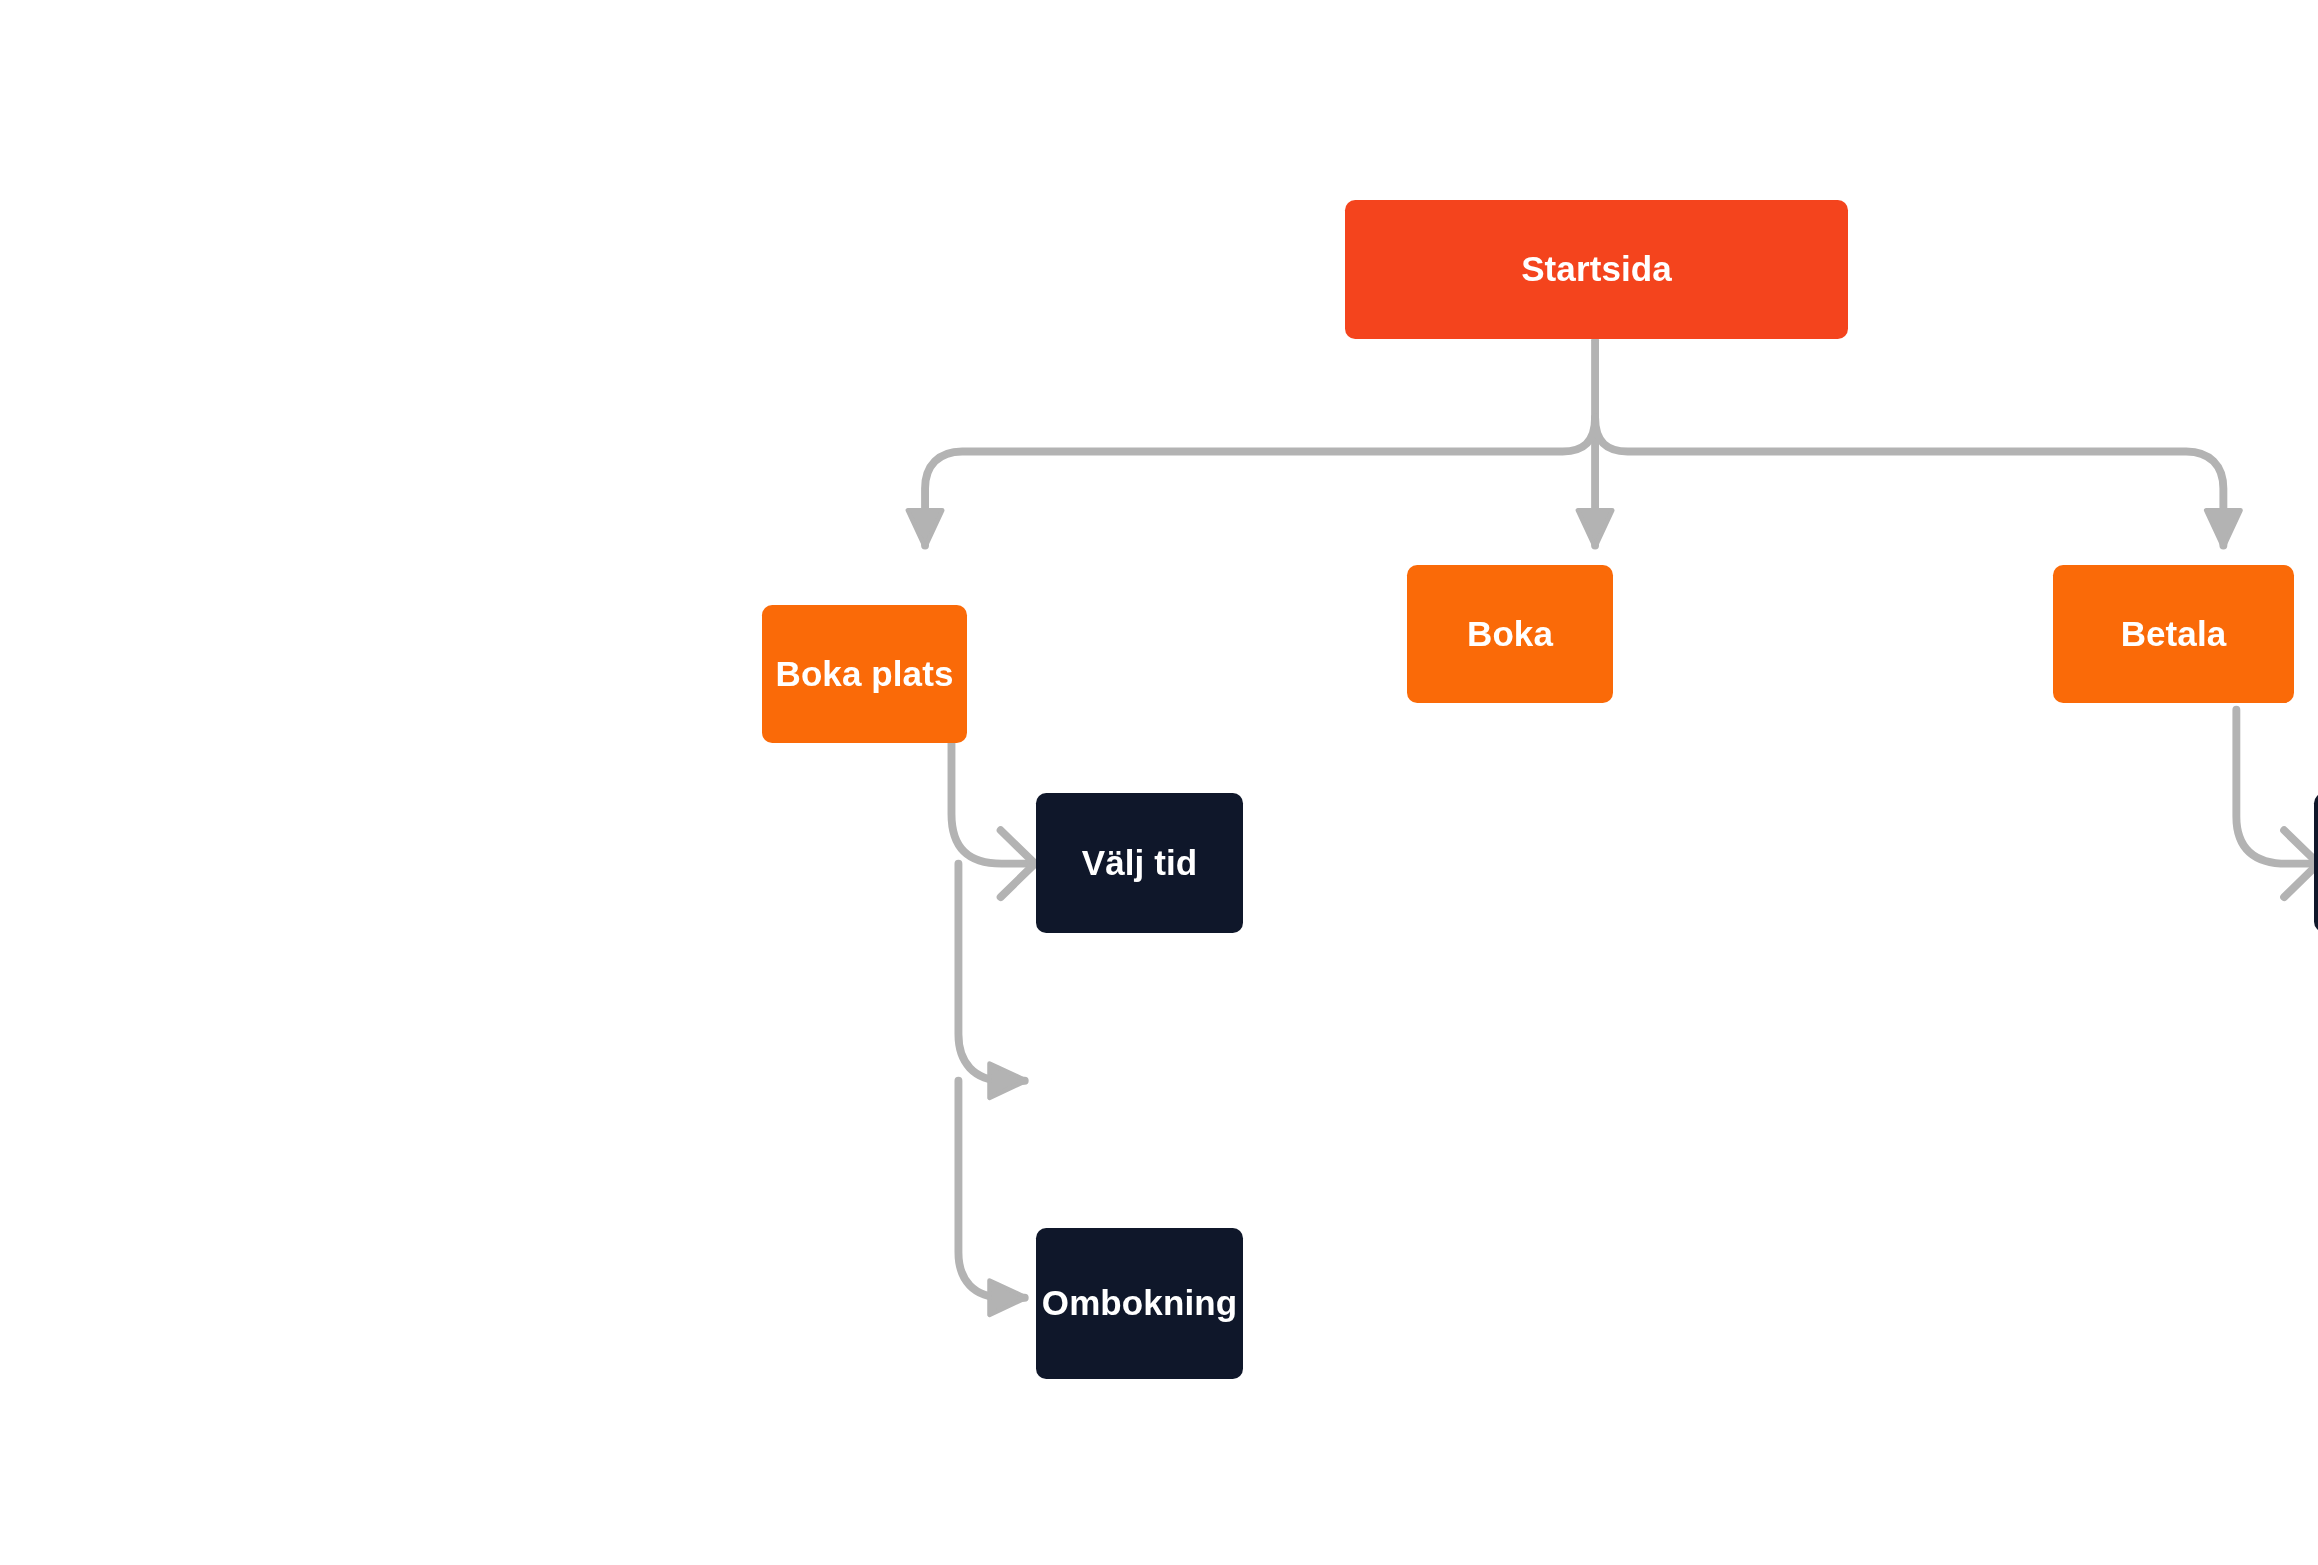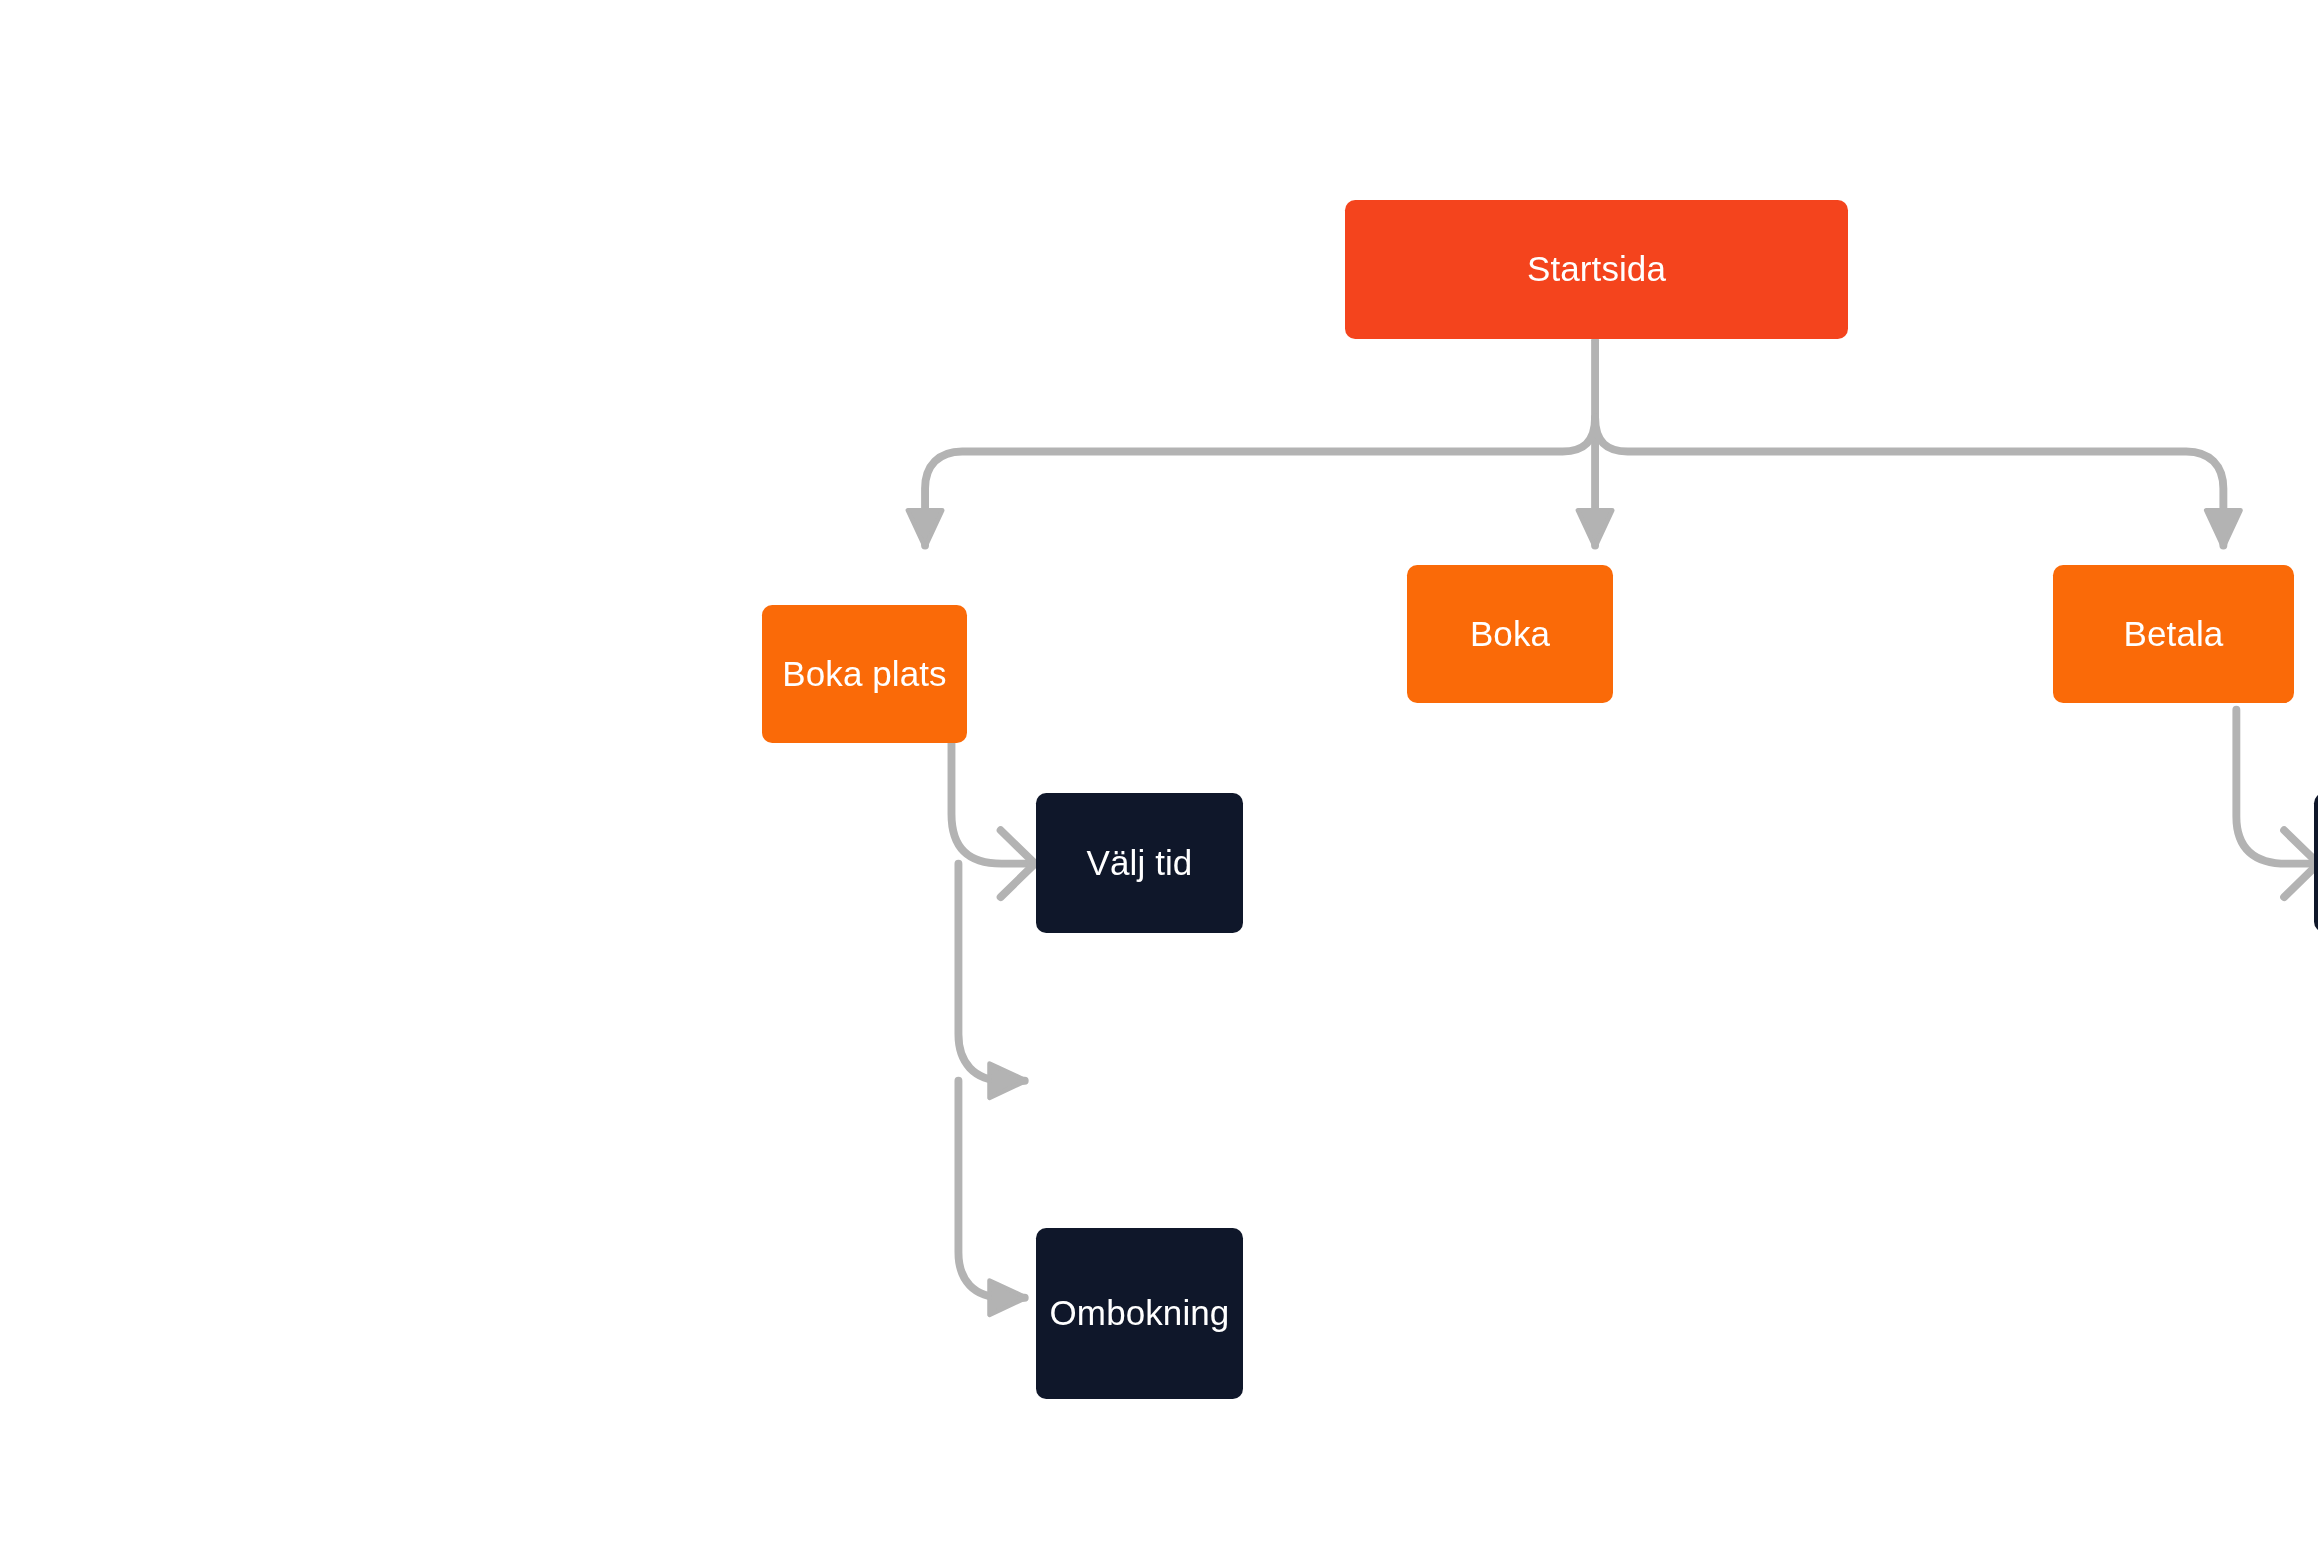--- a/index.html
+++ b/index.html
@@ -30,21 +30,21 @@
     box-sizing: border-box;
     display: flex;
     align-items: center;
     justify-content: center;
     border-radius: 10.2px;
     color: #ffffff;
     text-align: center;
     line-height: 1.1;
   }
   .node-label {
-    font-weight: normal;
+    font-weight: bold;
     font-size: 35px;
     letter-spacing: 0.1px;
     color: #ffffff;
     white-space: nowrap;
   }
   .node.root   { background: #F4441D; }
   .node.branch { background: #FA6A08; }
   .node.leaf   { background: #0f172a; }
 </style>
 </head>
@@ -102,21 +102,21 @@
 
   <div class="node branch" style="left:2053px; top:565px; width:241px; height:138px;">
     <span class="node-label">Betala</span>
   </div>
 
   <div class="node leaf" style="left:1036px; top:793px; width:207px; height:140px;">
     <span class="node-label">Välj tid</span>
   </div>
 
 
-  <div class="node leaf" style="left:1036px; top:1228px; width:207px; height:171px;">
+  <div class="node leaf" style="left:1036px; top:1228px; width:207px; height:151px;">
     <span class="node-label">Ombokning</span>
   </div>
 
   <div class="node leaf" style="left:2314px; top:793px; width:206px; height:139px;">
     
   </div>
 
 </div>
 
 

